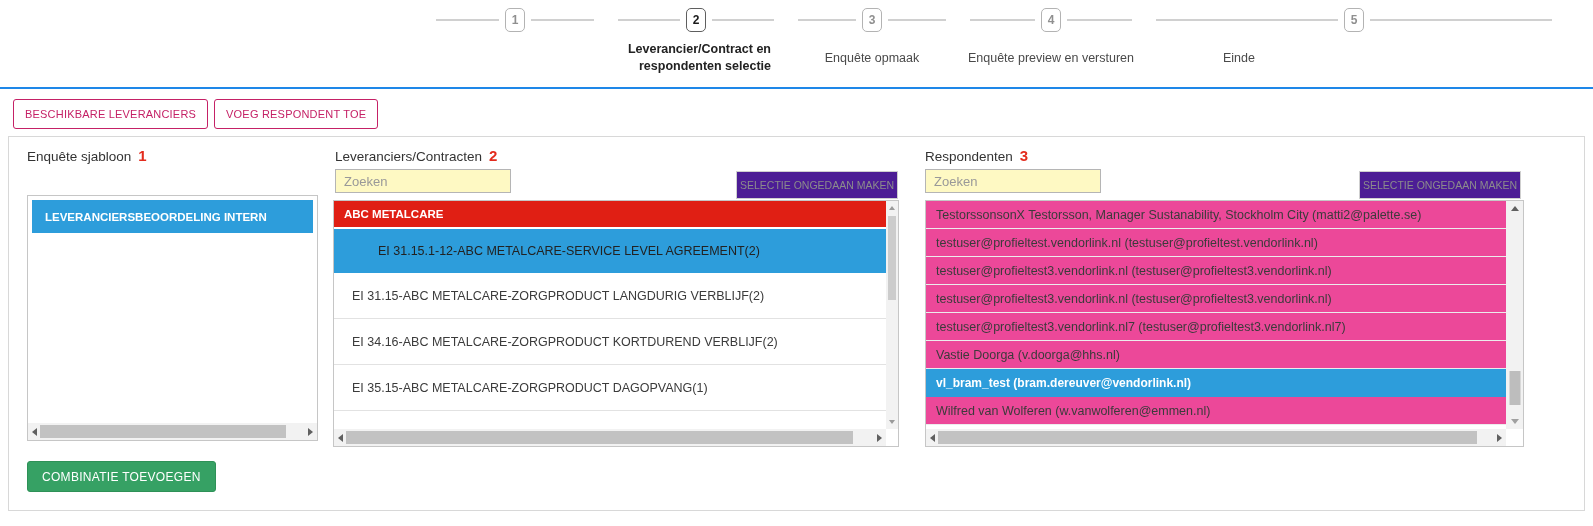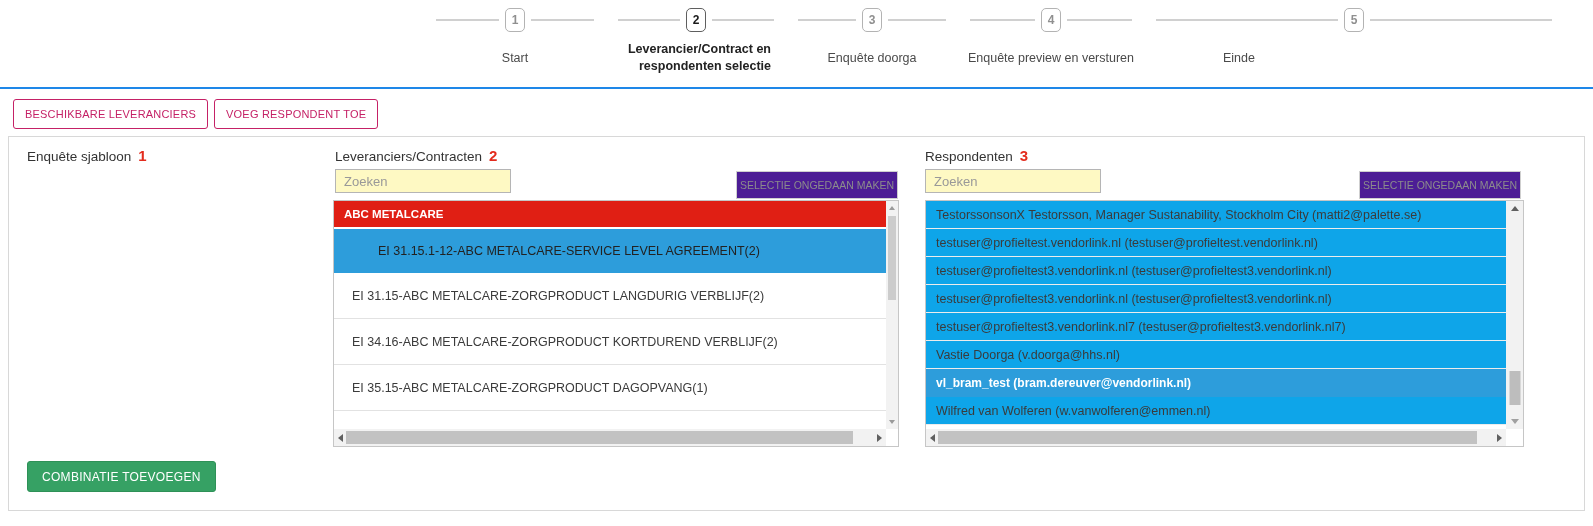--- a/index.html
+++ b/index.html
@@ -51,21 +51,21 @@
 
   .group-header-red { height:26px; background:#e01f14; color:#fff; font-weight:700; font-size:11.5px;
     display:flex; align-items:center; padding-left:10px; cursor:pointer; }
   .contract-rows { margin-right:12px; }
   .contract-row { height:46px; display:flex; align-items:center; padding-left:18px; font-size:12.5px; color:#3b3b3b;
     border-bottom:1px solid #e2e2e2; background:#fff; cursor:pointer; }
   .contract-row.selected { background:#2d9ddb; color:#222; border-bottom:none; border-top:2px solid #fff;padding-left:44px; }
 
   .resp-rows { margin-right:17px; }
   .resp-row { height:28px; display:flex; align-items:center; padding-left:10px; font-size:12.5px; color:#3b3b3b;
-    border-bottom:1px solid #ececec; background:#0ea5e9; cursor:pointer; white-space:nowrap; overflow:hidden; }
+    border-bottom:1px solid #ececec; background:#ec4899; cursor:pointer; white-space:nowrap; overflow:hidden; }
   .resp-row.selected { background:#2d9ddb; color:#fff; font-weight:700; font-size:12px; border-bottom:none; }
 
   
   .hscroll { position:absolute; bottom:0; left:0; height:17px; background:#f2f2f2; display:flex; align-items:center; padding:0 4px; }
   .list1 .hscroll { right:0; }
   .list2 .hscroll { right:12px; }
   .list3 .hscroll { right:17px; }
   .htrack { flex:1; position:relative; height:13px; margin:0 3px; }
   .hthumb { position:absolute; top:0; left:0; height:13px; width:96%; background:#c2c2c2; }
   .vscroll { position:absolute; top:0; right:0; bottom:17px; background:#f2f2f2; display:flex; flex-direction:column; align-items:center; padding:5px 0; }
@@ -94,42 +94,39 @@
 
 <div class="page">
 
   <div class="stepper">
     <div class="step s1">
       <div class="sline">
         <span class="seg l"></span>
         <span class="sbox">1</span>
         <span class="seg r"></span>
       </div>
-      <div class="slabel-wrap">
-        <span class="slabel">Start</span>
-      </div>
     </div>
     <div class="step s2 active">
       <div class="sline">
         <span class="seg l"></span>
         <span class="sbox">2</span>
         <span class="seg r"></span>
       </div>
       <div class="slabel-wrap">
         <span class="slabel">Leverancier/Contract en respondenten selectie</span>
       </div>
     </div>
     <div class="step s3">
       <div class="sline">
         <span class="seg l"></span>
         <span class="sbox">3</span>
         <span class="seg r"></span>
       </div>
       <div class="slabel-wrap">
-        <span class="slabel">Enquête doorga</span>
+        <span class="slabel">Enquête opmaak</span>
       </div>
     </div>
     <div class="step s4">
       <div class="sline">
         <span class="seg l"></span>
         <span class="sbox">4</span>
         <span class="seg r"></span>
       </div>
       <div class="slabel-wrap">
         <span class="slabel">Enquête preview en versturen</span>
@@ -151,20 +148,30 @@
 
   <div class="toolbar">
     <button class="btn-outline-pink">BESCHIKBARE LEVERANCIERS</button>
     <button class="btn-outline-pink">VOEG RESPONDENT TOE</button>
   </div>
 
   <div class="panel">
 
     <div class="col-title" style="left:18px; top:10px;">
       <span>Enquête sjabloon</span><span class="badge-num">1</span>
+    </div>
+    <div class="listbox list1">
+      <div class="tpl-item-selected">LEVERANCIERSBEOORDELING INTERN</div>
+      <div class="hscroll">
+        <span class="arr tl"></span>
+        <div class="htrack">
+            <div class="hthumb" style="width:93%;"></div>
+          </div>
+        <span class="arr tr"></span>
+      </div>
     </div>
 
     <div class="col-title" style="left:326px; top:10px;">
       <span>Leveranciers/Contracten</span><span class="badge-num">2</span>
     </div>
     <input class="search-input" style="left: 326px; top: 32px;" placeholder="Zoeken">
     <button class="btn-clear" style="right:686px; top:34px;">SELECTIE ONGEDAAN MAKEN</button>
     <div class="listbox list2">
       <div class="group-header-red">ABC METALCARE</div>
       <div class="contract-rows">

